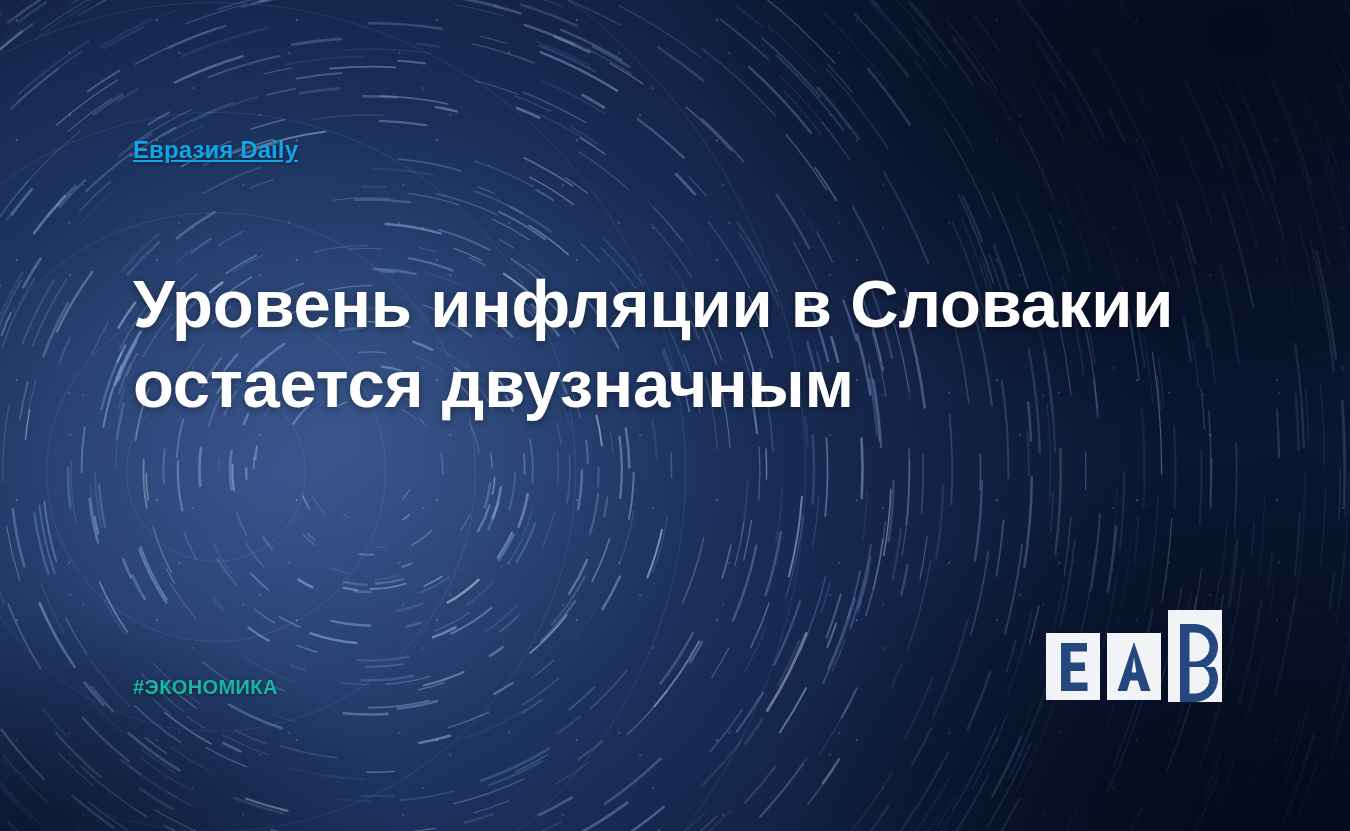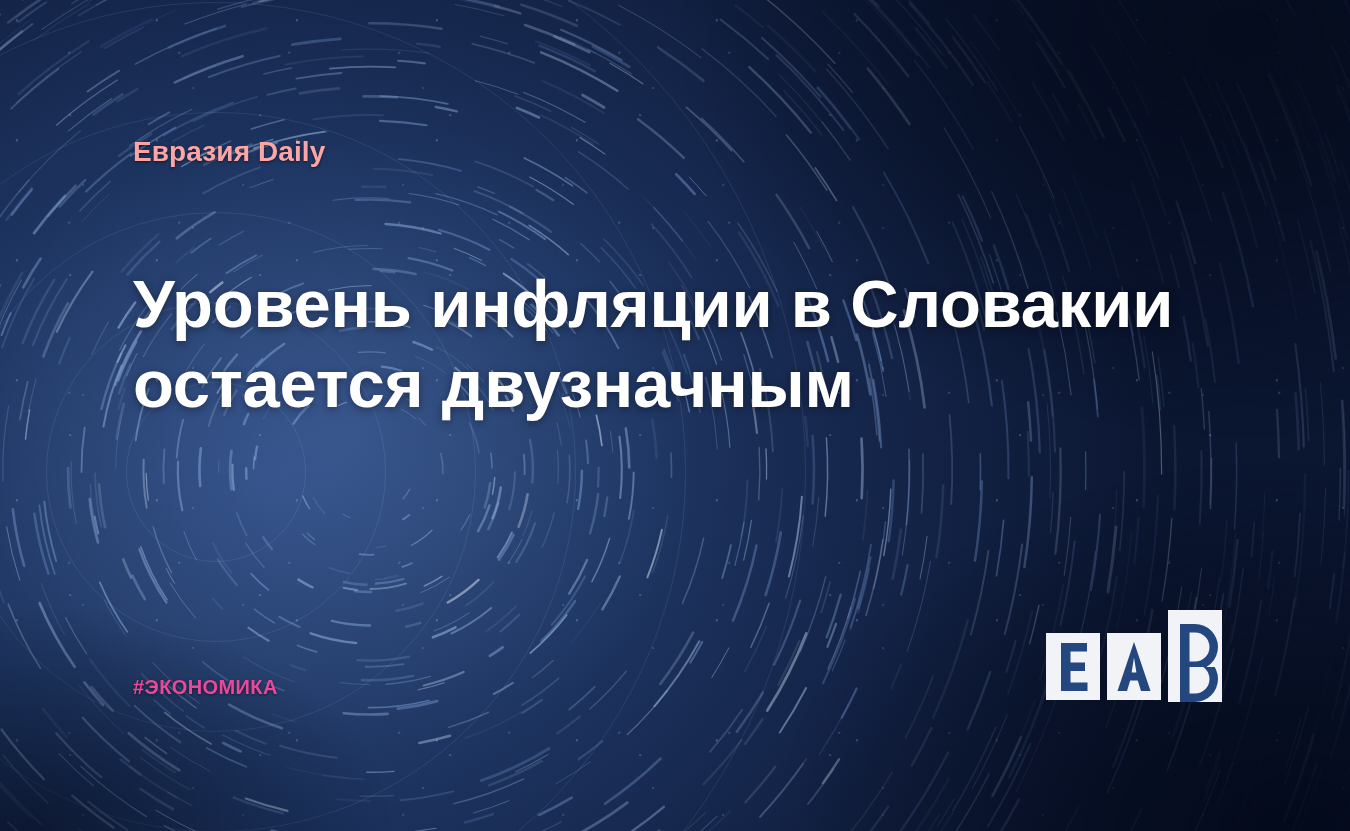--- a/index.html
+++ b/index.html
@@ -70,46 +70,47 @@
       radial-gradient(circle at 52% 88%, rgba(170,200,245,.3) 0 1px, transparent 1.4px);
     background-size:140px 120px, 190px 160px, 110px 170px, 230px 140px, 160px 210px;
   }
 
   
   .content { position:absolute; inset:0; }
 
   #brand {
     position:absolute;
     left:133px; top:136px;
-    font-size:28px;
+    font-size:24px;
     font-weight:bold;
-    color:#fca5a5;
+    color:#0ea5e9;
     letter-spacing:.1px;
     white-space:nowrap;
     text-shadow:0 1px 3px rgba(0,0,0,.55);
+    text-decoration:underline;
   }
 
   #headline {
     position:absolute;
     left:133px; top:264px;
     width:1085px;
     font-size:67px;
     line-height:80px;
     font-weight:bold;
     color:#ffffff;
     letter-spacing:-0.2px;
     text-shadow:0 2px 8px rgba(0,0,0,.38);
   }
 
   #hashtag {
     position:absolute;
     left:133px; top:676px;
     font-size:20px;
     font-weight:bold;
-    color:#ec4899;
+    color:#14b8a6;
     letter-spacing:.4px;
     white-space:nowrap;
     text-shadow:0 1px 3px rgba(0,0,0,.5);
   }
 
   
   #logo {
     position:absolute;
     left:1046px; top:610px;
     width:176px; height:92px;

